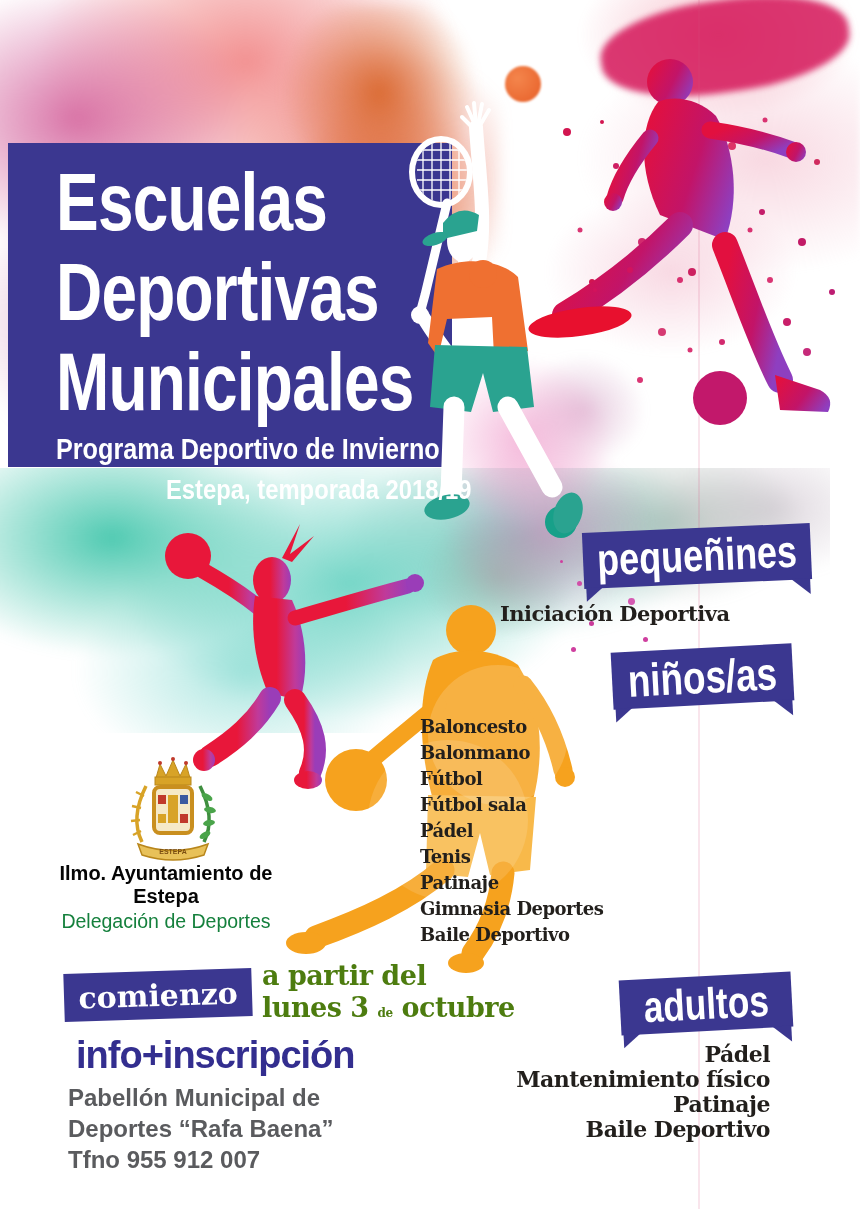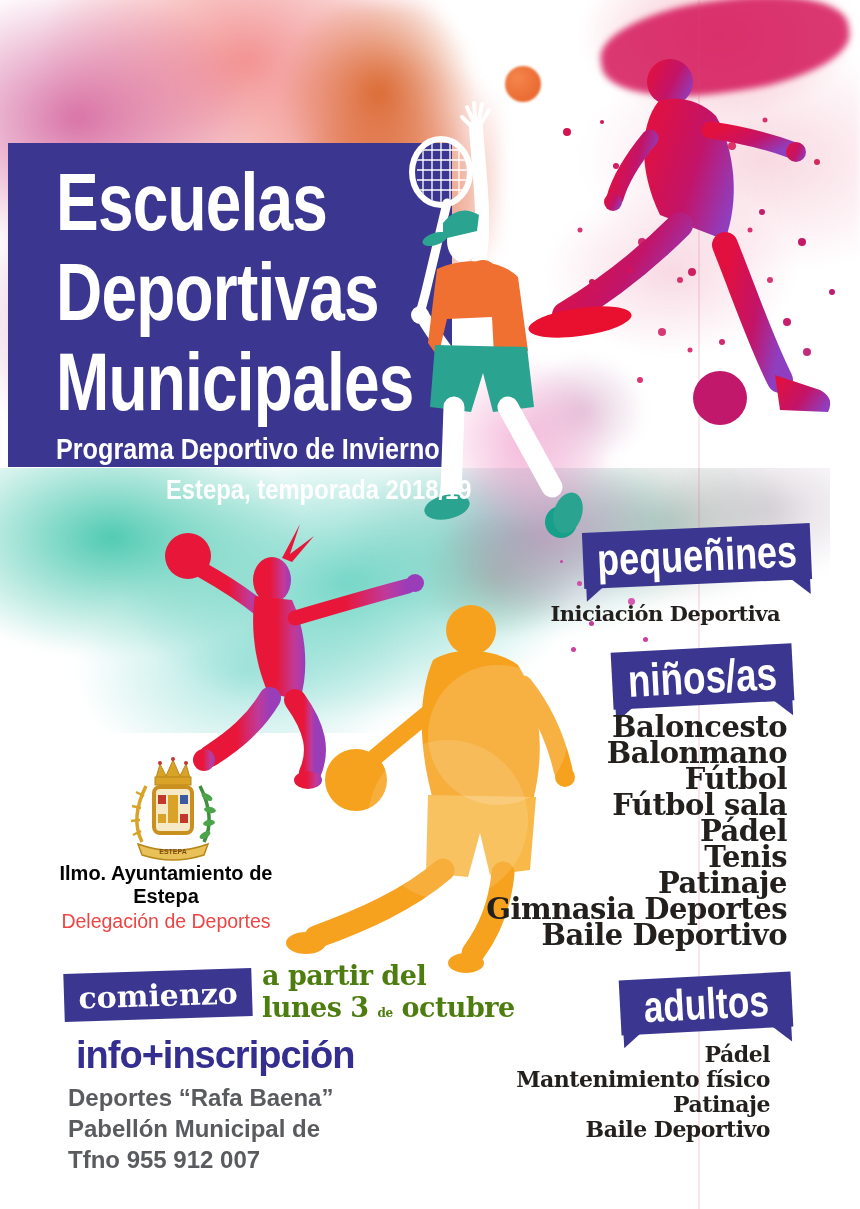--- a/index.html
+++ b/index.html
@@ -75,37 +75,37 @@
   .ribbon::before{content:"";position:absolute;left:2px;bottom:-13px;width:0;height:0;
     border-top:14px solid #3b3790;border-right:17px solid transparent;}
   .ribbon::after{content:"";position:absolute;right:2px;bottom:-15px;width:0;height:0;
     border-top:16px solid #3b3790;border-left:19px solid transparent;}
   #ribbonPeq{left:583px;top:528px;width:228px;height:56px;transform:rotate(-2.5deg);font-size:45px;}
   #ribbonNin{left:612px;top:648px;width:181px;height:57px;transform:rotate(-3deg);font-size:46px;}
   #ribbonAdu{left:620px;top:976px;width:172px;height:55px;transform:rotate(-3deg);font-size:44px;}
 
   
   .slab{font-family:"DejaVu Serif","Liberation Serif",serif;font-weight:bold;color:#221f1c;}
-  #iniciacion{left:500px;top:601px;width:280px;text-align:right;font-size:21px;z-index:5;letter-spacing:-0.5px;}
-  #ninosList{left:437px;top:714px;width:350px;text-align:right;font-size:29px;line-height:26px;z-index:5;letter-spacing:-0.5px;}
+  #iniciacion{left:500px;top:601px;width:280px;text-align:left;font-size:21px;z-index:5;letter-spacing:-0.5px;}
+  #ninosList{left:420px;top:714px;width:350px;font-size:18px;line-height:26px;z-index:5;letter-spacing:-0.5px;}
   #adultosList{left:420px;top:1042px;width:350px;text-align:right;font-size:22px;line-height:25px;z-index:5;letter-spacing:-0.5px;}
 
   
   #comienzo{left:64px;top:971px;width:188px;height:48px;background:#3b3790;display:flex;
     align-items:center;justify-content:center;transform:rotate(-1.8deg);z-index:5;}
   #comienzo span{font-family:"DejaVu Serif","Liberation Serif",serif;font-weight:bold;font-size:30px;color:#fff;}
   #apartir{left:262px;top:960px;color:#4d7c0f;z-index:5;line-height:32px;
     font-family:"DejaVu Serif","Liberation Serif",serif;font-weight:bold;font-size:27px;letter-spacing:-0.5px;}
   #apartir .small{font-size:12px;}
   #infoHead{left:76px;top:1034px;font-weight:bold;font-size:38px;color:#332e8f;letter-spacing:-1px;z-index:5;}
   #contact{left:68px;top:1082px;font-weight:bold;font-size:24px;color:#5a5b5e;line-height:31px;z-index:5;}
 
   #orgText{left:30px;top:862px;width:272px;text-align:center;z-index:5;}
   #orgText .l1{font-weight:bold;font-size:20px;color:#050505;text-align:center;}
-  #orgText .l2{font-size:19.5px;color:#ef4444;margin-top:2px;}
+  #orgText .l2{font-size:19.5px;color:#15803d;margin-top:2px;}
 
   .fig{position:absolute;z-index:2;}
   #tennisFig{z-index:3;} #handballFig{z-index:3;} #crestFig{z-index:4;}
 </style>
 </head>
 <body>
 
 <div id="poster">
 
   <div class="wash" id="washA"></div>
@@ -305,18 +305,18 @@
     <div>a partir del</div>
     <div>
       <span>lunes 3</span>
       <span class="small">de</span>
       <span>octubre</span>
     </div>
   </div>
 
   <div class="abs" id="infoHead">info+inscripción</div>
   <div class="abs" id="contact">
+    <div>Pabellón Municipal de</div>
     <div>Deportes “Rafa Baena”</div>
-    <div>Pabellón Municipal de</div>
     <div>Tfno  955 912 007</div>
   </div>
 
 </div>
 
 </body></html>

